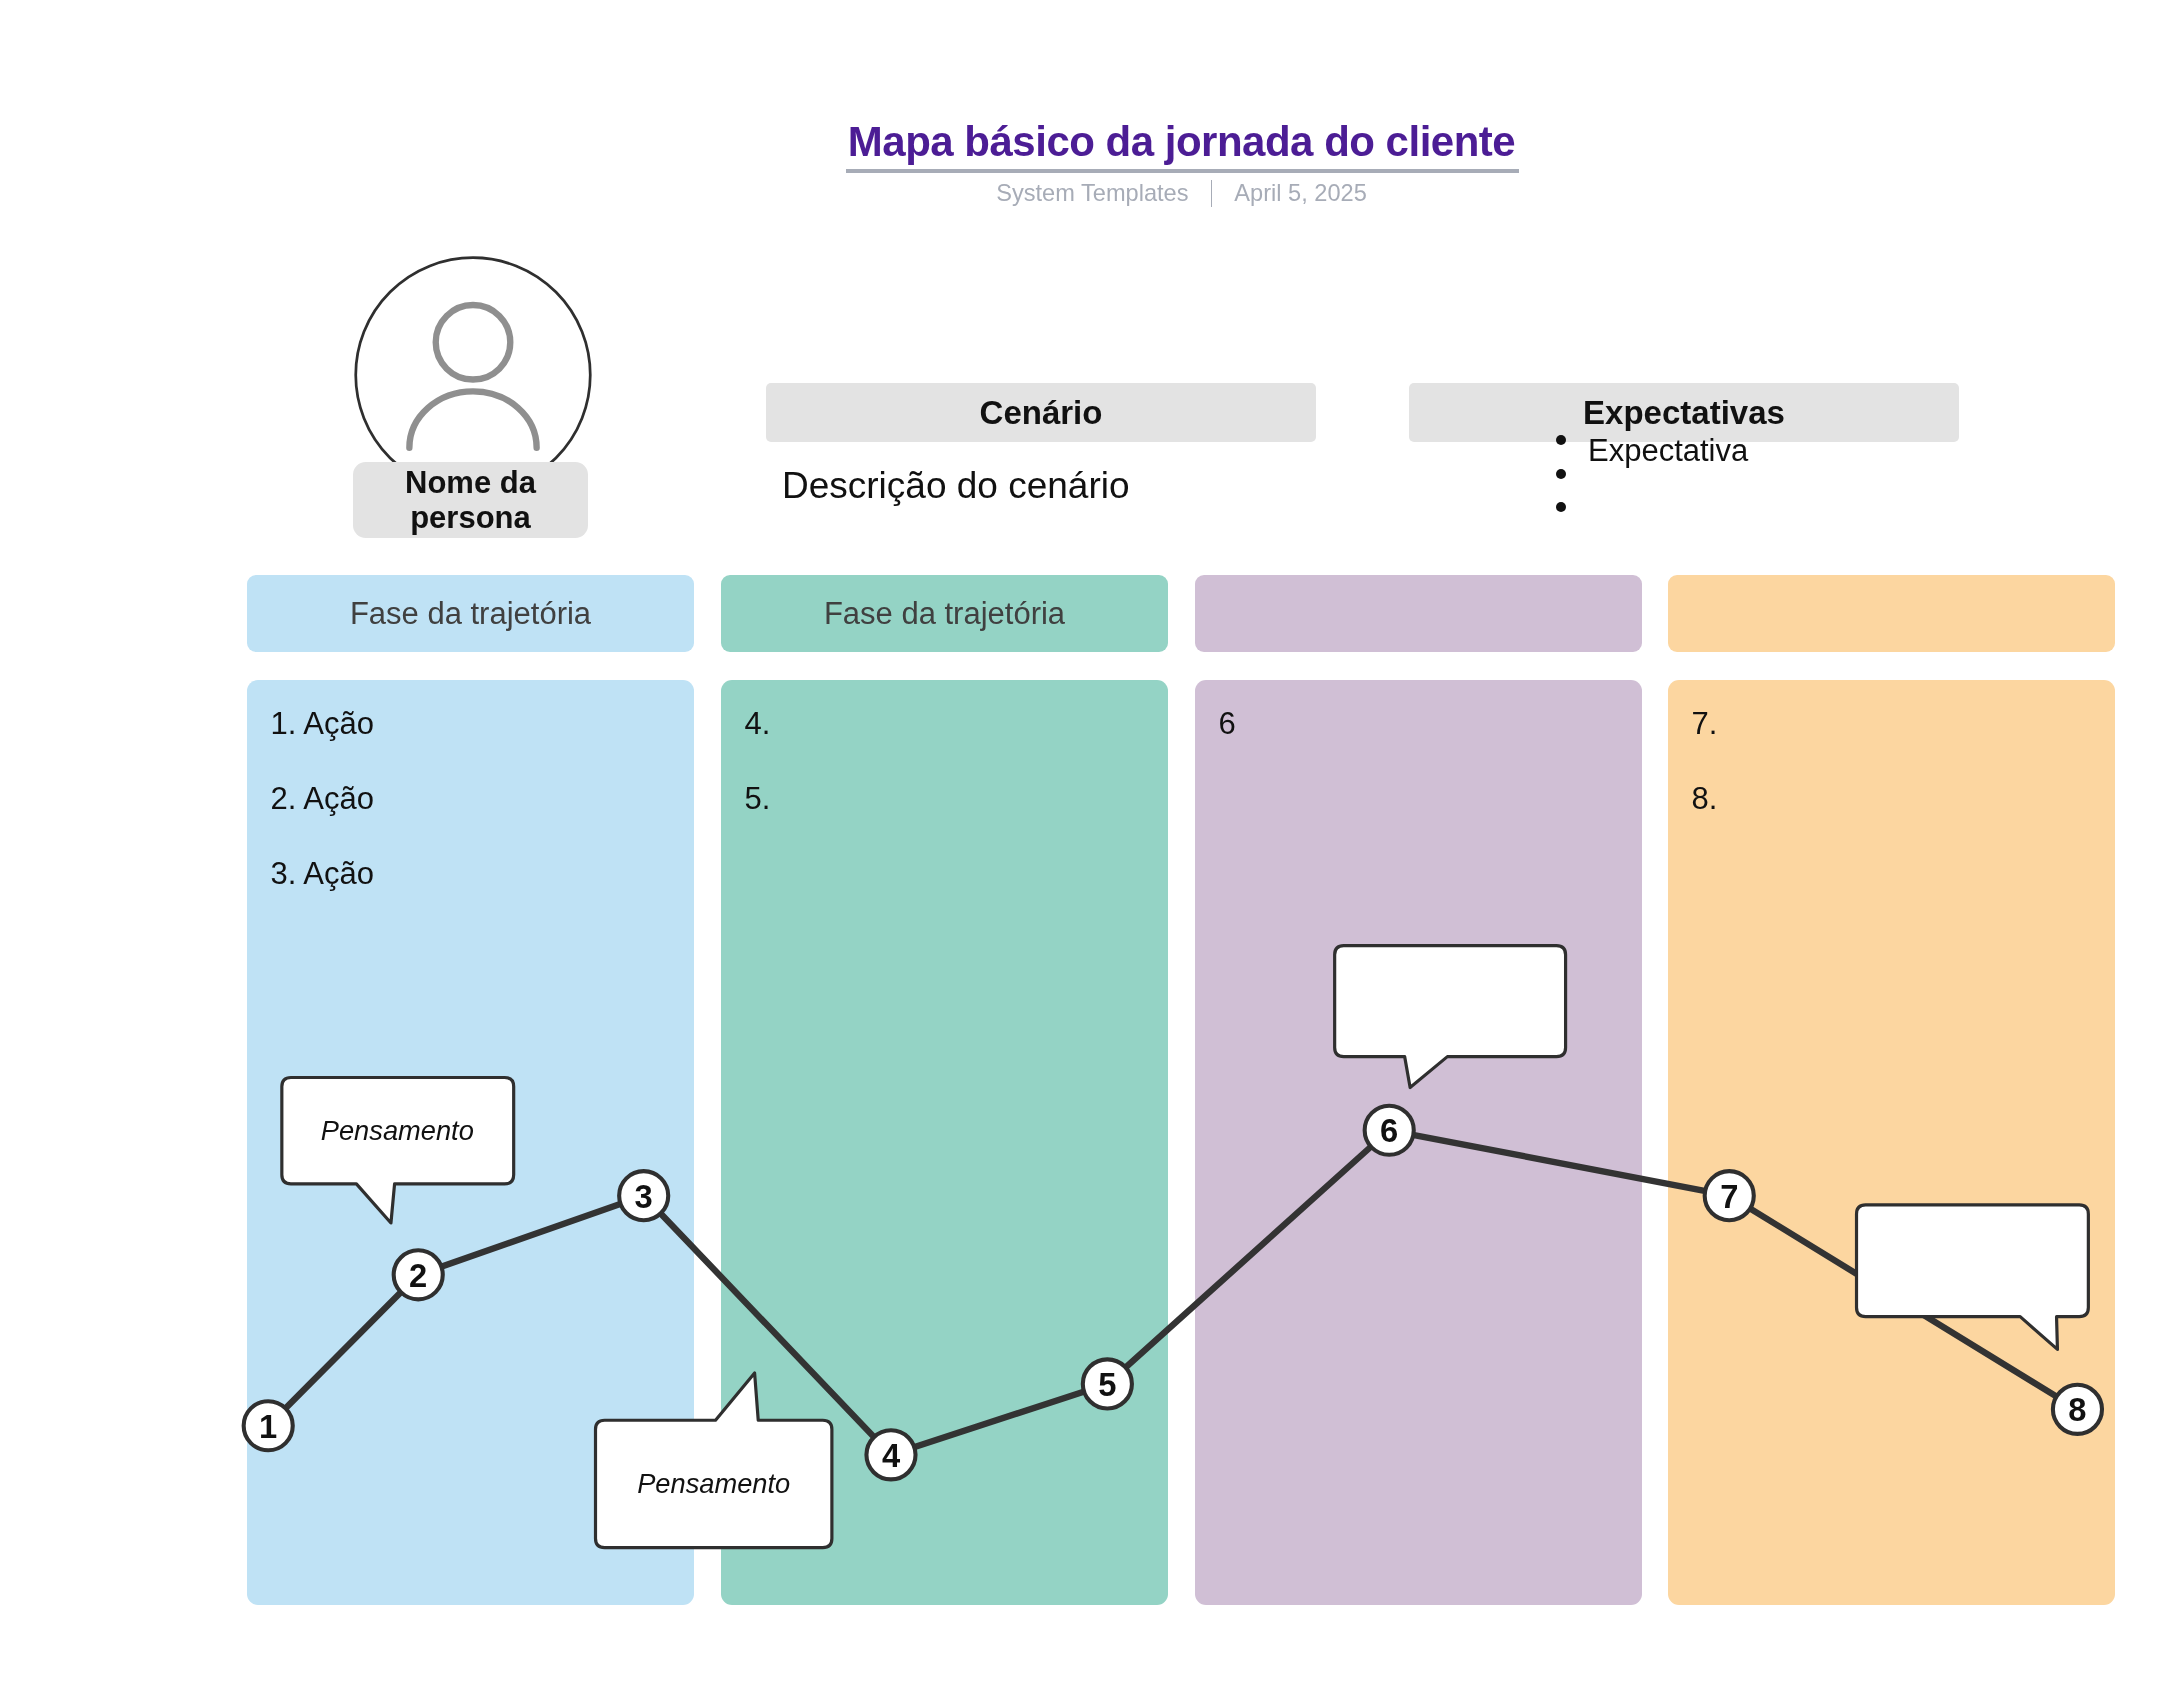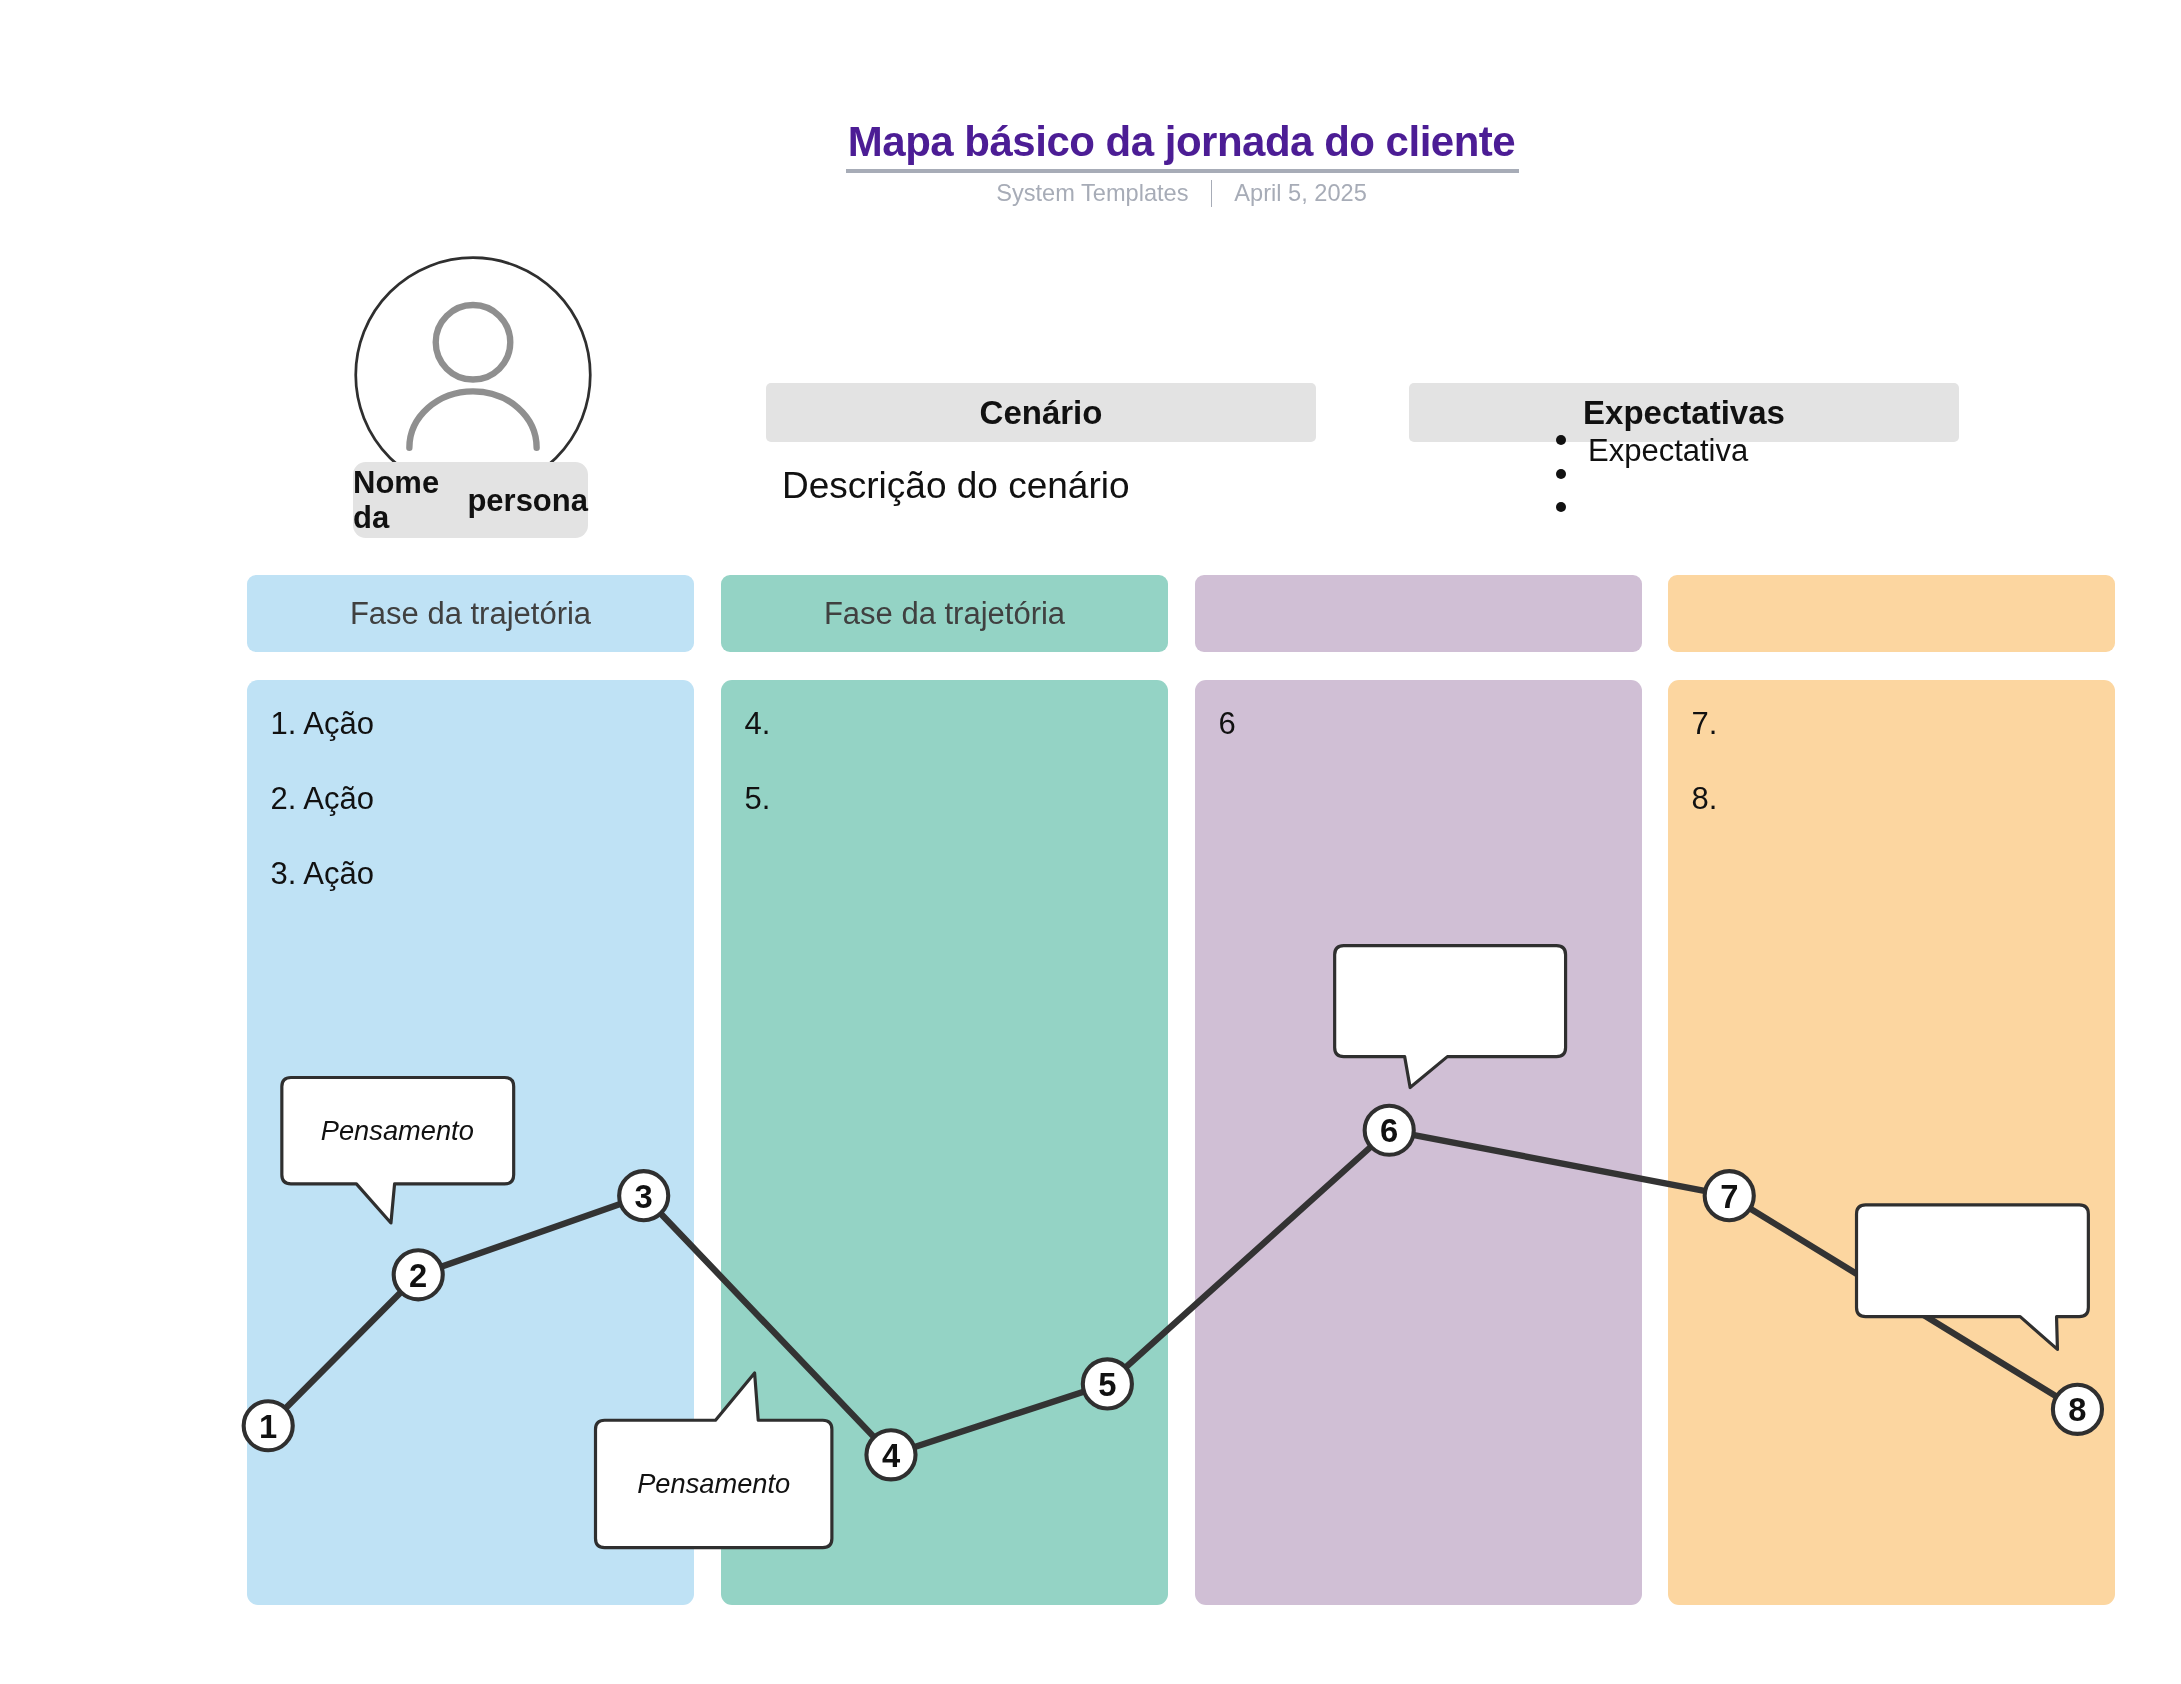--- a/index.html
+++ b/index.html
@@ -18,21 +18,21 @@
   .subtitle{
     position:absolute;left:727px;top:180px;width:909px;
     display:flex;align-items:center;justify-content:center;gap:22px;
     font-size:23.6px;color:#A7ACB7;
   }
   .subtitle .divider{width:1.8px;height:27px;background:#A7ACB7;}
   
   .avatar-svg{position:absolute;left:353px;top:255px;}
   .persona-label{
     position:absolute;left:353px;top:462px;width:235px;height:76px;
-    background:#E3E3E3;border-radius:12.7px;display:flex;flex-direction:row;
+    background:#E3E3E3;border-radius:12.7px;display:flex;flex-direction:column;
     align-items:center;justify-content:center;font-size:31px;font-weight:bold;line-height:35px;
   }
   
   .pill{
     position:absolute;height:59px;background:#E3E3E3;border-radius:5px;
     display:flex;align-items:center;justify-content:center;
     font-size:33px;font-weight:bold;color:#111;margin-top:40px;
   }
   .pill.cenario{left:766px;top:343px;width:550px;}
   .pill.expectativas{left:1409px;top:343px;width:550px;}

